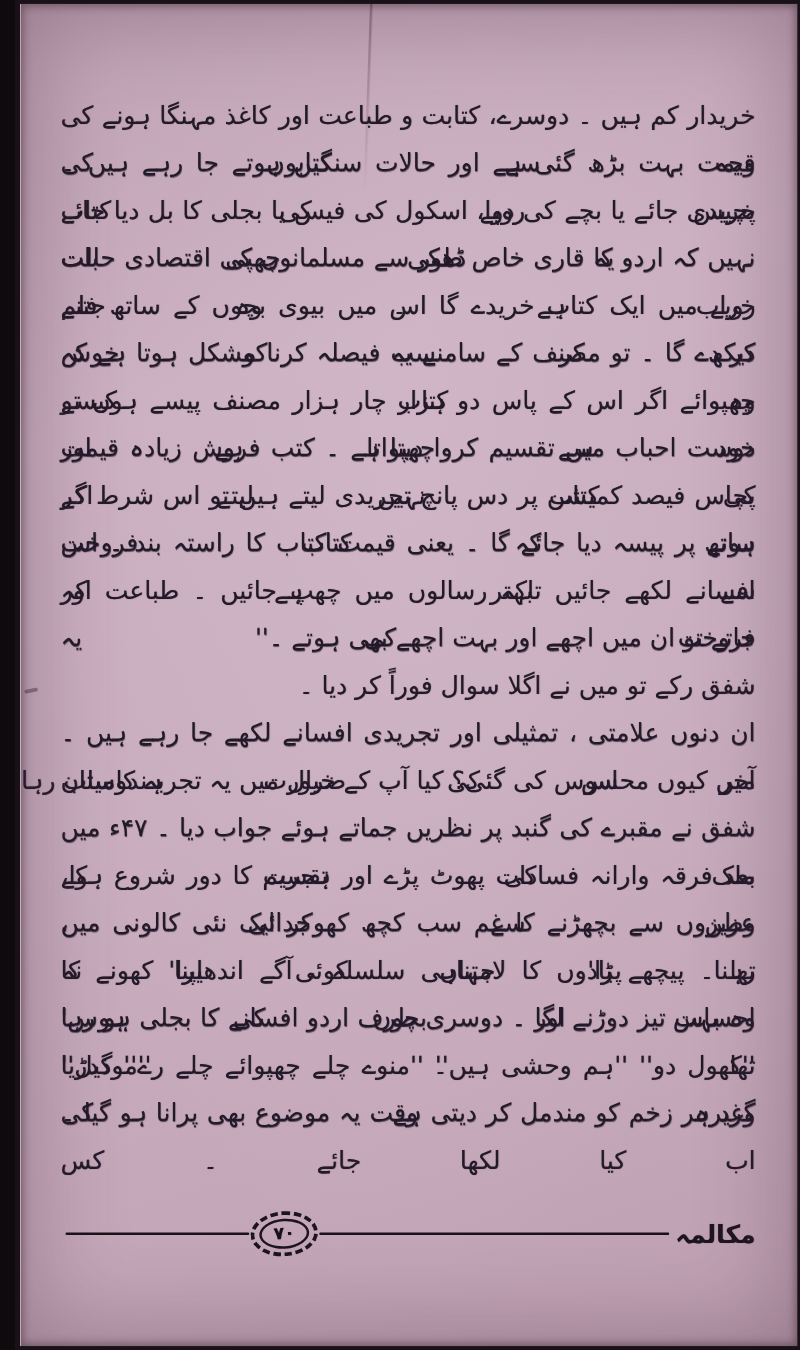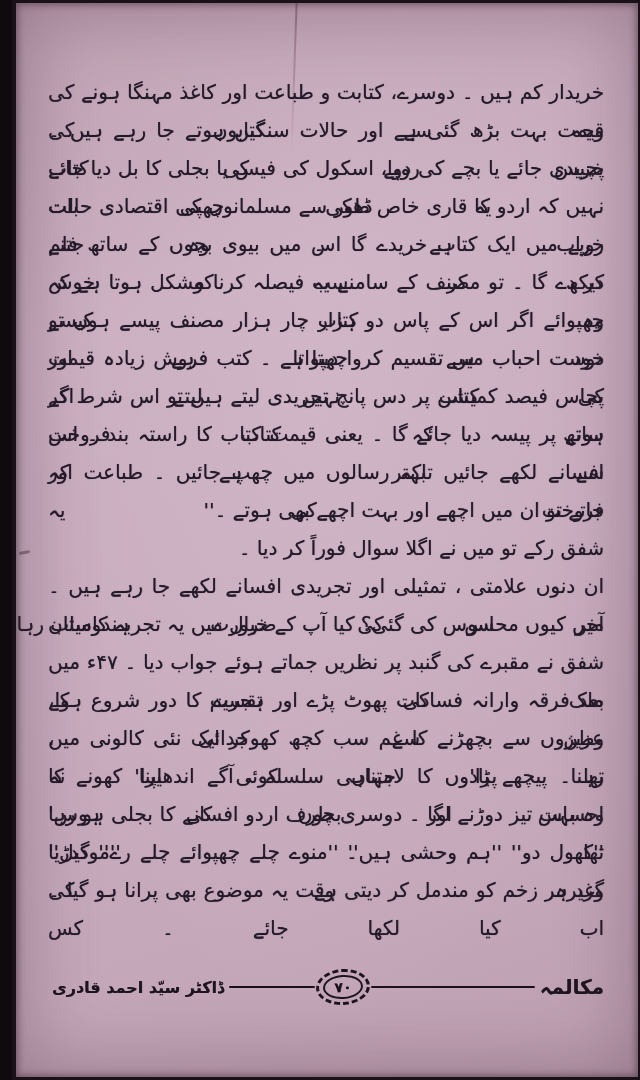--- a/index.html
+++ b/index.html
@@ -171,17 +171,16 @@
 
   <div class="footer">
     <span class="footer-title">مکالمہ</span>
     <div class="footer-rule right-rule"></div>
     <div class="page-ornament">
       <div class="page-ornament-inner">
         <span class="page-number">۷۰</span>
       </div>
     </div>
     <div class="footer-rule left-rule"></div>
-    <span class="footer-author">ڈاکٹر سیّد احمد قادری</span>
   </div>
 
   <div class="vignette"></div>
 </div>
 
 </body></html>

